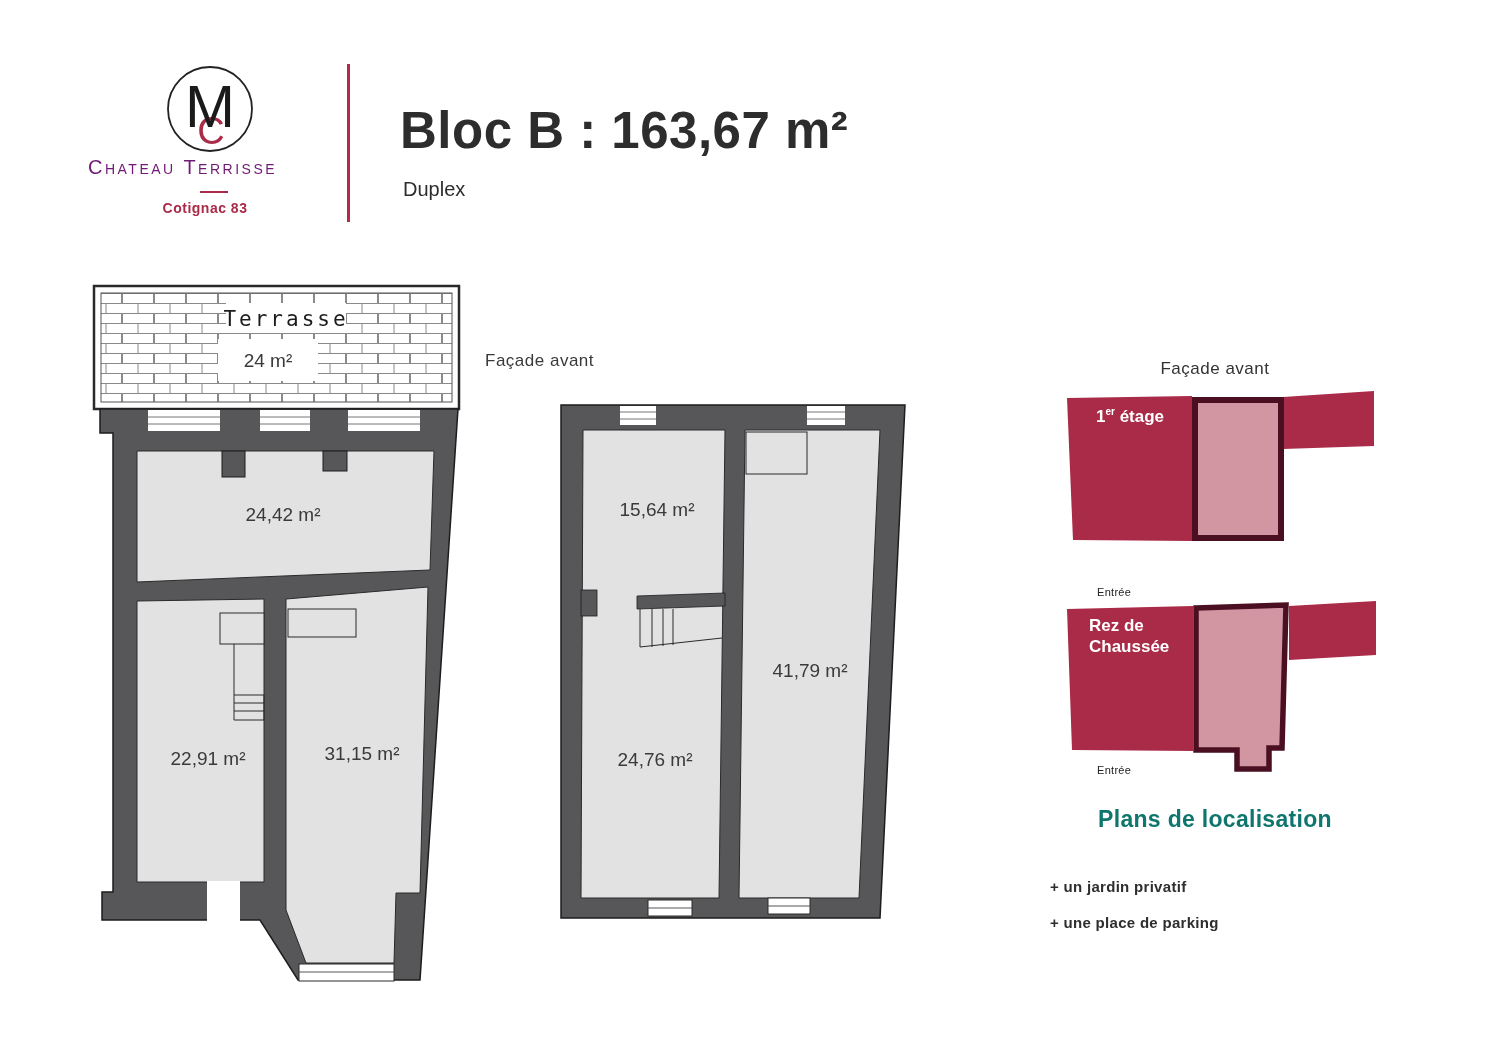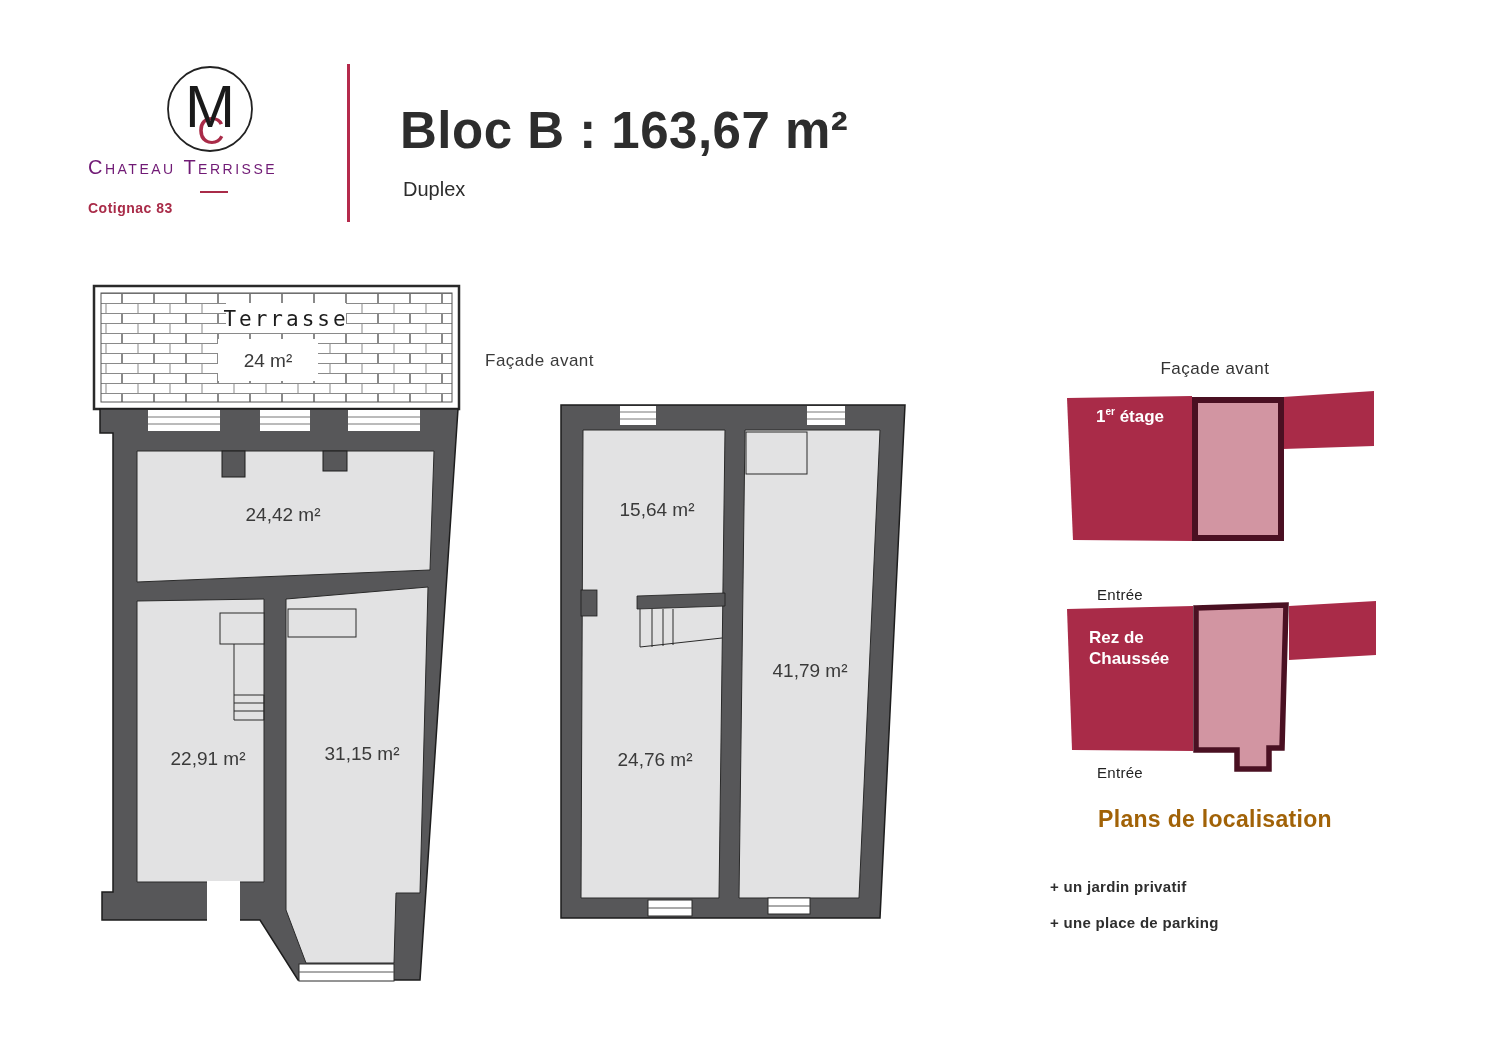--- a/index.html
+++ b/index.html
@@ -6,39 +6,39 @@
   html,body { background:#ffffff; }
   body { font-family:"Liberation Sans", sans-serif; }
   #page { position:relative; width:1496px; height:1056px; background:#fff; overflow:hidden; }
 
   .abs { position:absolute; }
 
   
   .brand-name { left:88px; top:156px; width:234px; text-align:left;
     font-variant:small-caps; font-size:20px; letter-spacing:2.5px; color:#701a75; }
   .brand-underline { left:200px; top:191px; width:28px; height:2px; background:#a92b48; }
-  .brand-loc { left:88px; top:200px; width:234px; 
+  .brand-loc { left:88px; top:200px; width:234px; text-align:center;
     font-size:14px; font-weight:bold; color:#a92b48; letter-spacing:0.5px; }
   .v-divider { left:347px; top:64px; width:3px; height:158px; background:#b52a4c; }
   .page-title { left:400px; top:101px; font-size:51px; font-weight:bold; color:#2d2d2d; letter-spacing:0.5px; }
   .page-subtitle { left:403px; top:178px; font-size:20px; font-weight:500; color:#2d2d2d;text-align:center; }
 
   
   .facade-main { left:485px; top:351px; font-size:17px; color:#3a3a3a; letter-spacing:0.5px; }
 
   
   .facade-right { left:1105px; top:359px; width:220px; text-align:center; font-size:17px; color:#333; letter-spacing:0.5px; }
   .first-floor-label { left:1096px; top:406px; color:#ffffff; font-weight:bold; font-size:17px; }
   .first-floor-label sup { font-size:10px;margin-top:28px; }
-  .entree { font-size:15px; color:#222; letter-spacing:0.3px; }
+  .entree { font-size:11px; color:#222; letter-spacing:0.3px; }
   .entree-top { left:1097px; top:586px; }
   .entree-bottom { left:1097px; top:764px; }
-  .rdc-label { left:1089px; top:615px; color:#ffffff; font-weight:bold; font-size:17px; line-height:1.25;margin-top:12px; }
+  .rdc-label { left:1089px; top:615px; color:#ffffff; font-weight:bold; font-size:17px; line-height:1.25; }
   .loc-caption { left:1085px; top:806px; width:260px; text-align:center;
-    font-size:23px; font-weight:600; color:#a16207; letter-spacing:0.3px; }
+    font-size:23px; font-weight:600; color:#0f766e; letter-spacing:0.3px; }
   .amenity { font-size:15px; font-weight:bold; color:#2e2e2e; letter-spacing:0.3px; }
   .amenity-1 { left:1050px; top:878px; }
   .amenity-2 { left:1050px; top:914px; }
 
   svg text { font-family:"Liberation Sans", sans-serif; }
   .area-label { font-size:19px; fill:#3a3a3a; text-anchor:middle; }
   .terrasse-label { font-family:"DejaVu Sans Mono", monospace; font-size:21px; letter-spacing:3px; fill:#1c1c1c; text-anchor:middle; }
 </style>
 </head>
 <body>

